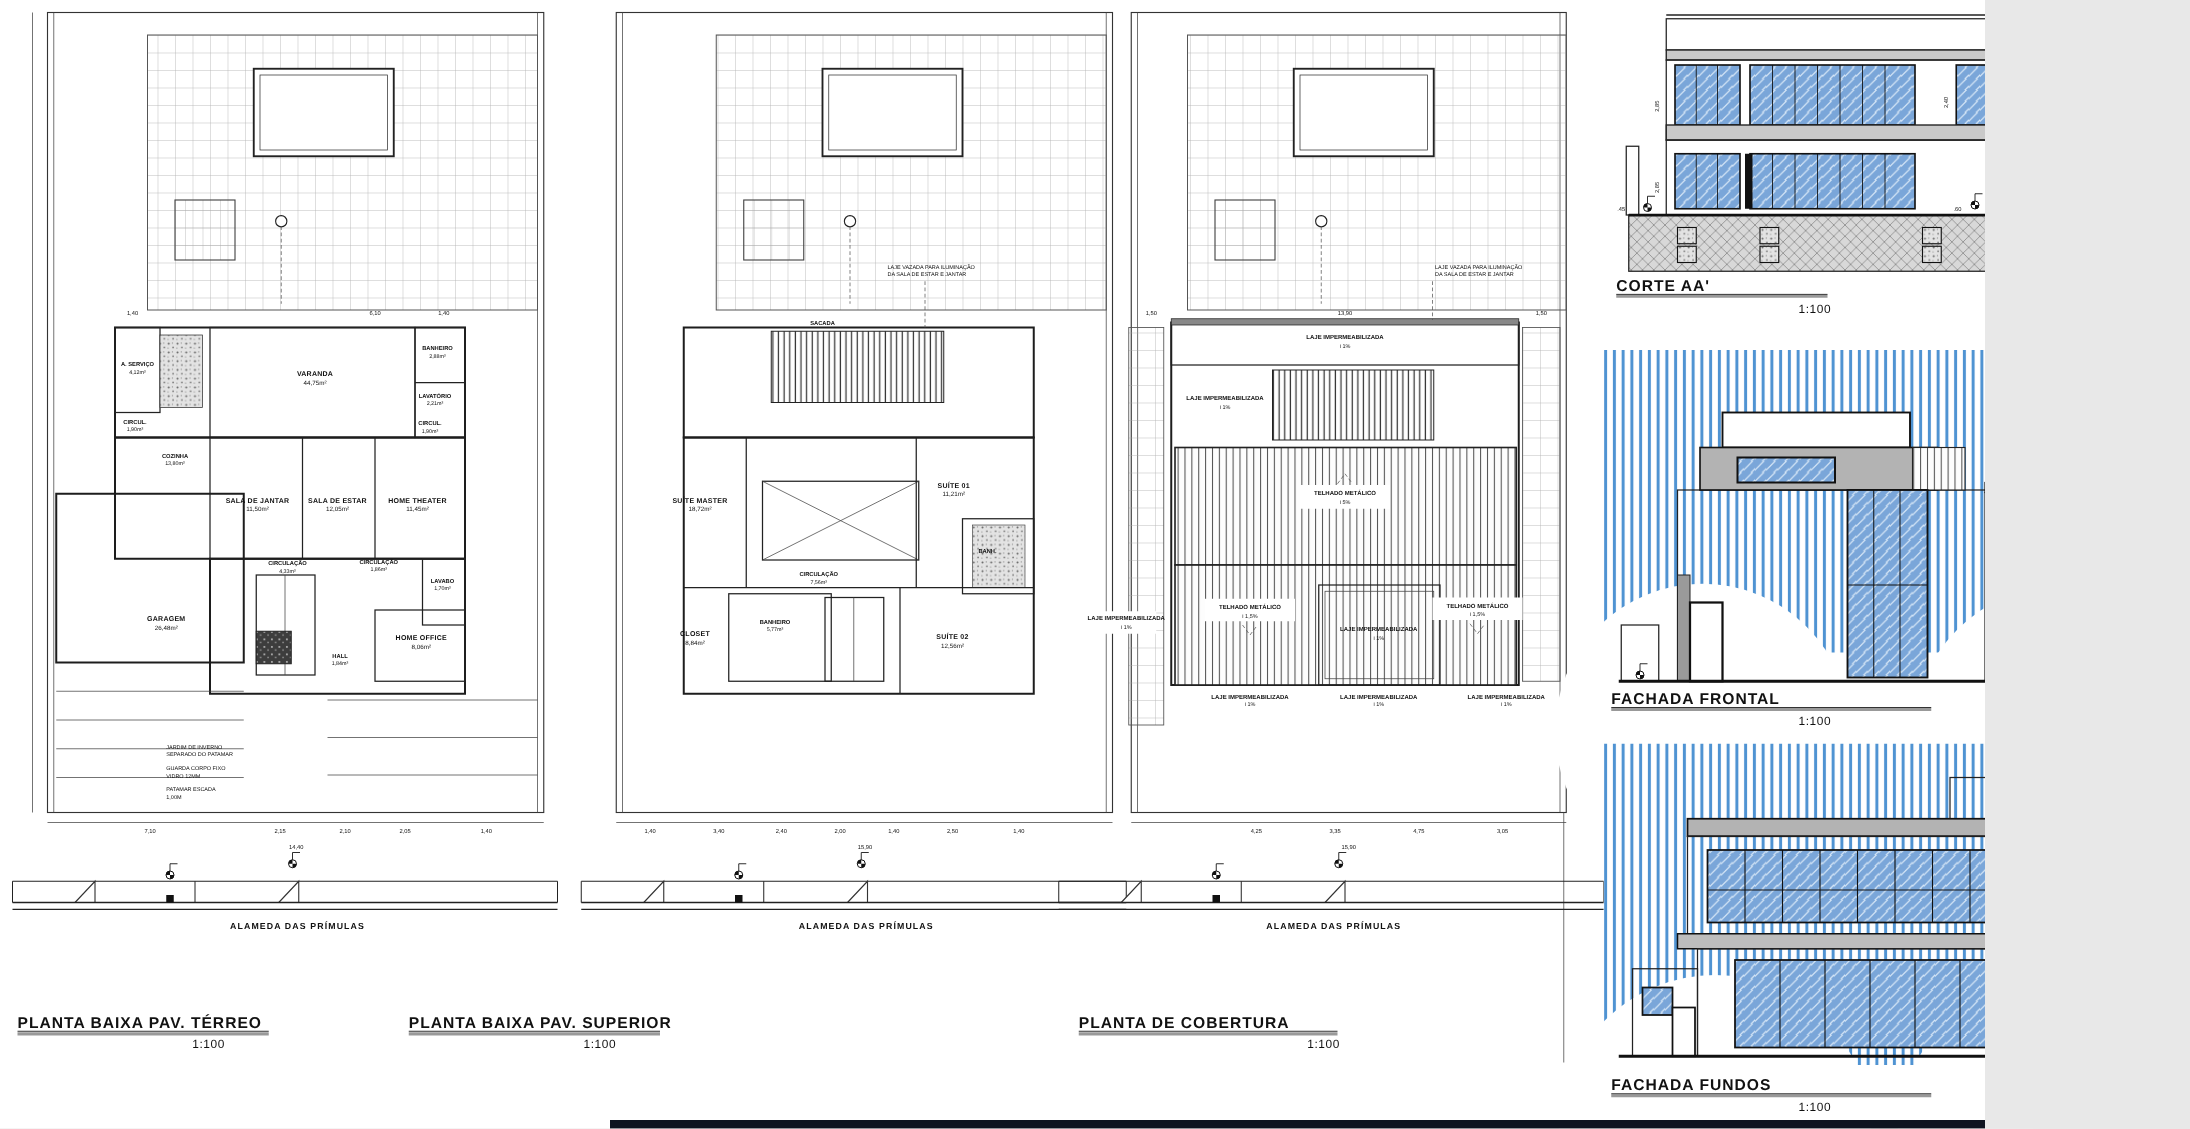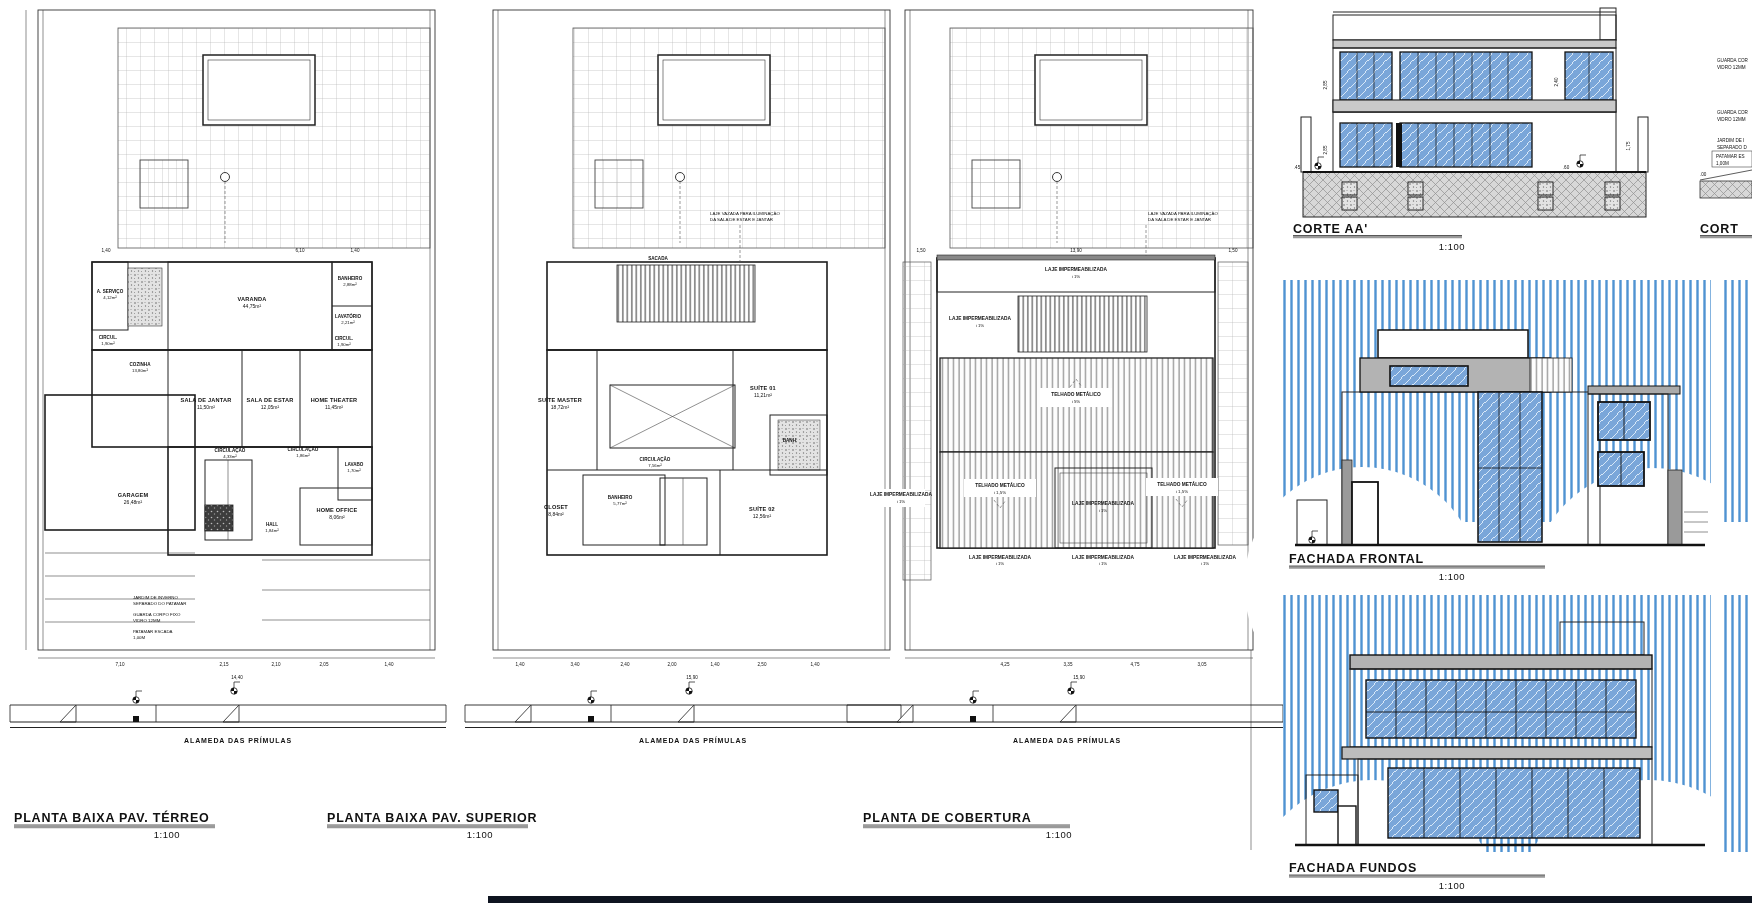--- a/index.html
+++ b/index.html
@@ -1,16 +1,16 @@
 <!DOCTYPE html>
 <html><head>
 <meta charset="utf-8">
 <style>
   html,body{margin:0;padding:0;background:#e8e8e8;}
-  .sheet{position:relative;width:1752px;height:903px;background:#ffffff;overflow:hidden;
+  .sheet{position:relative;width:1588px;height:903px;background:#ffffff;overflow:hidden;
          font-family:"Liberation Sans", sans-serif;}
   svg text{font-family:"Liberation Sans", sans-serif;fill:#111;}
   .t-room {font-size:5.6px;font-weight:bold;text-anchor:middle;text-transform:uppercase;letter-spacing:.2px;}
   .t-area {font-size:5px;text-anchor:middle;}
   .t-roomS{font-size:4.6px;font-weight:bold;text-anchor:middle;text-transform:uppercase;}
   .t-areaS{font-size:4.3px;text-anchor:middle;}
   .t-note {font-size:4.4px;text-transform:uppercase;}
   .t-dim  {font-size:4.6px;text-anchor:middle;}
   .t-lbl  {font-size:4.8px;font-weight:bold;text-anchor:middle;text-transform:uppercase;}
   .t-lbl2 {font-size:4.4px;text-anchor:middle;}

